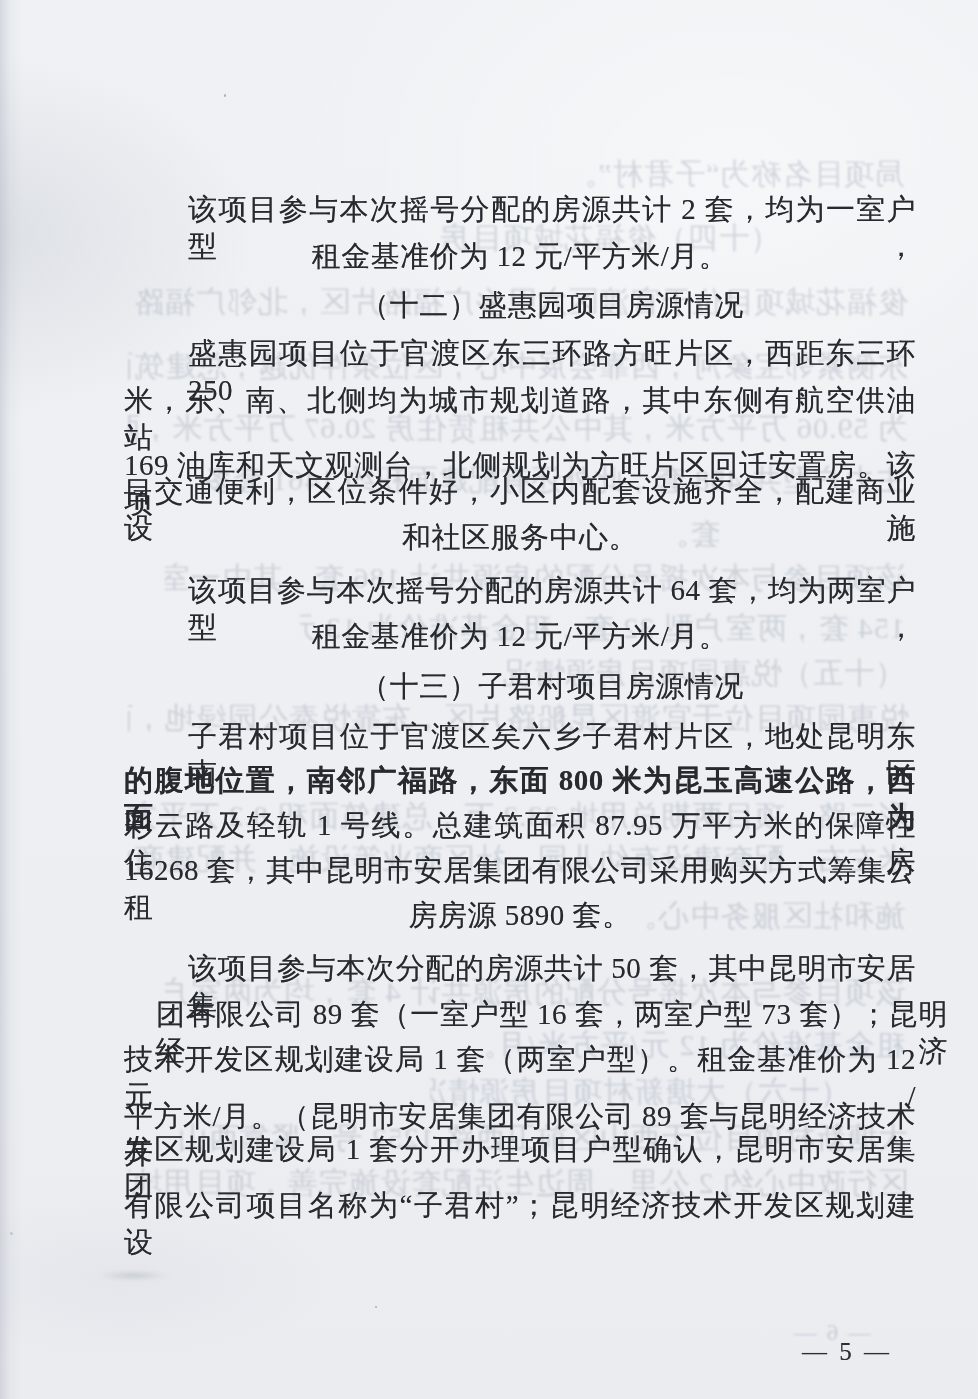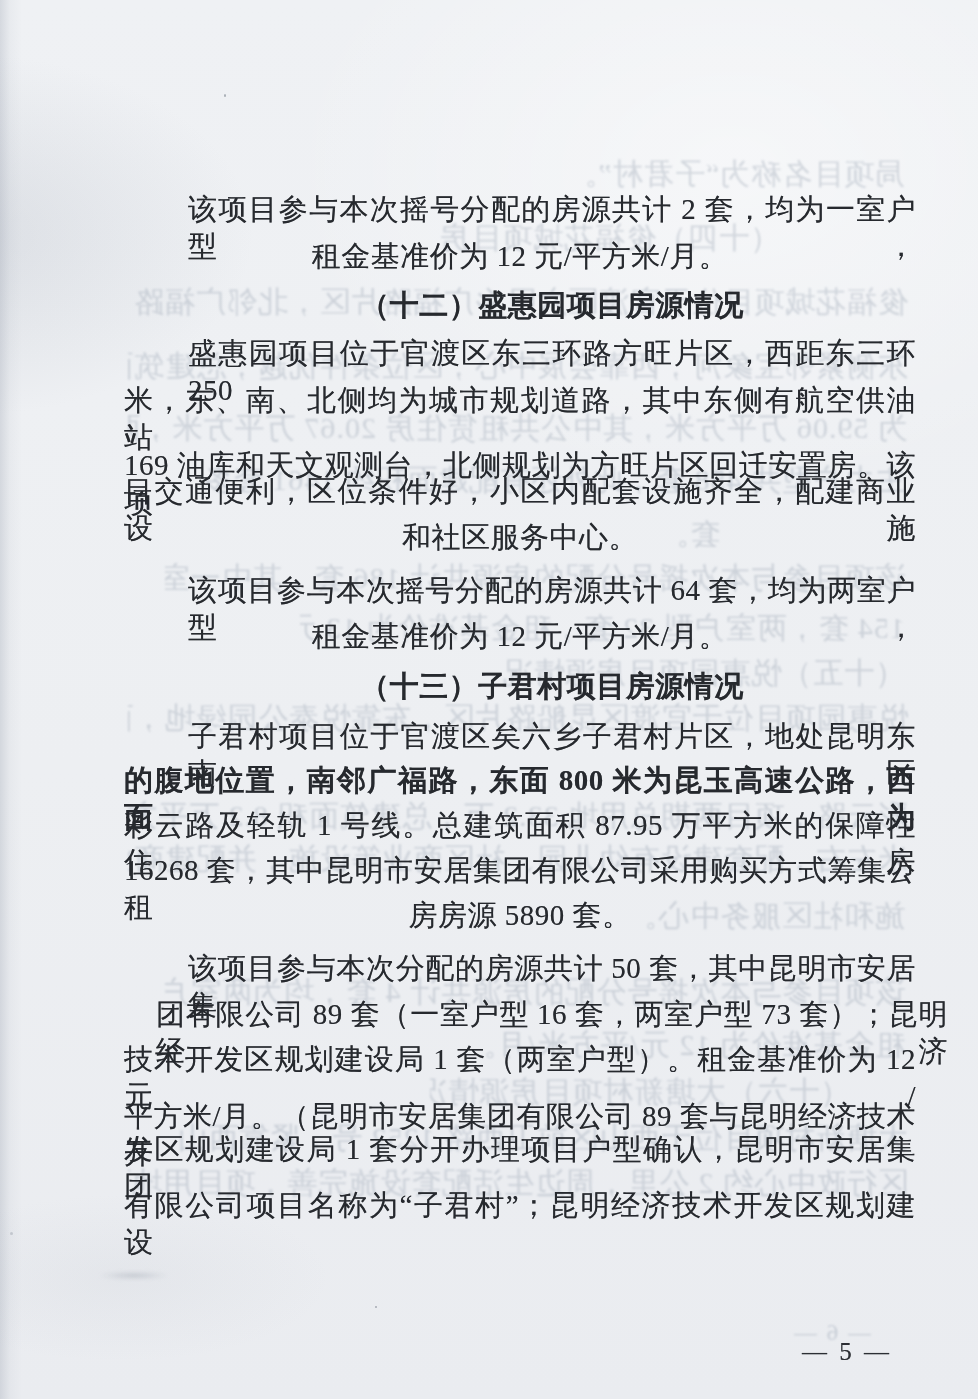--- a/index.html
+++ b/index.html
@@ -28,21 +28,21 @@
   .content{position:absolute;left:116px;top:0;width:792px;z-index:2;}
   .ln{
     position:absolute;left:8px;width:100%;
     font-size:29px;line-height:37px;color:#26292e;
     letter-spacing:.5px;
     text-shadow:0 0 .6px rgba(38,41,46,.55);
   }
   .just{text-align:justify;text-align-last:justify;}
   .short{text-align:center;white-space:nowrap;}
   .indent{padding-left:64px;box-sizing:border-box;}
-  .heading{font-weight:700;}
+  .heading{font-weight:400;}
   .page-num{
     position:absolute;left:802px;top:1338px;z-index:2;
     font-size:25px;color:#2c2f34;letter-spacing:3px;white-space:nowrap;
     text-shadow:0 0 .5px rgba(44,47,52,.5);
   }
   
   .smudge{
     position:absolute;left:98px;top:1272px;width:72px;height:7px;z-index:1;
     background:radial-gradient(ellipse at center, rgba(140,148,160,.45), transparent 70%);
     filter:blur(2px);

